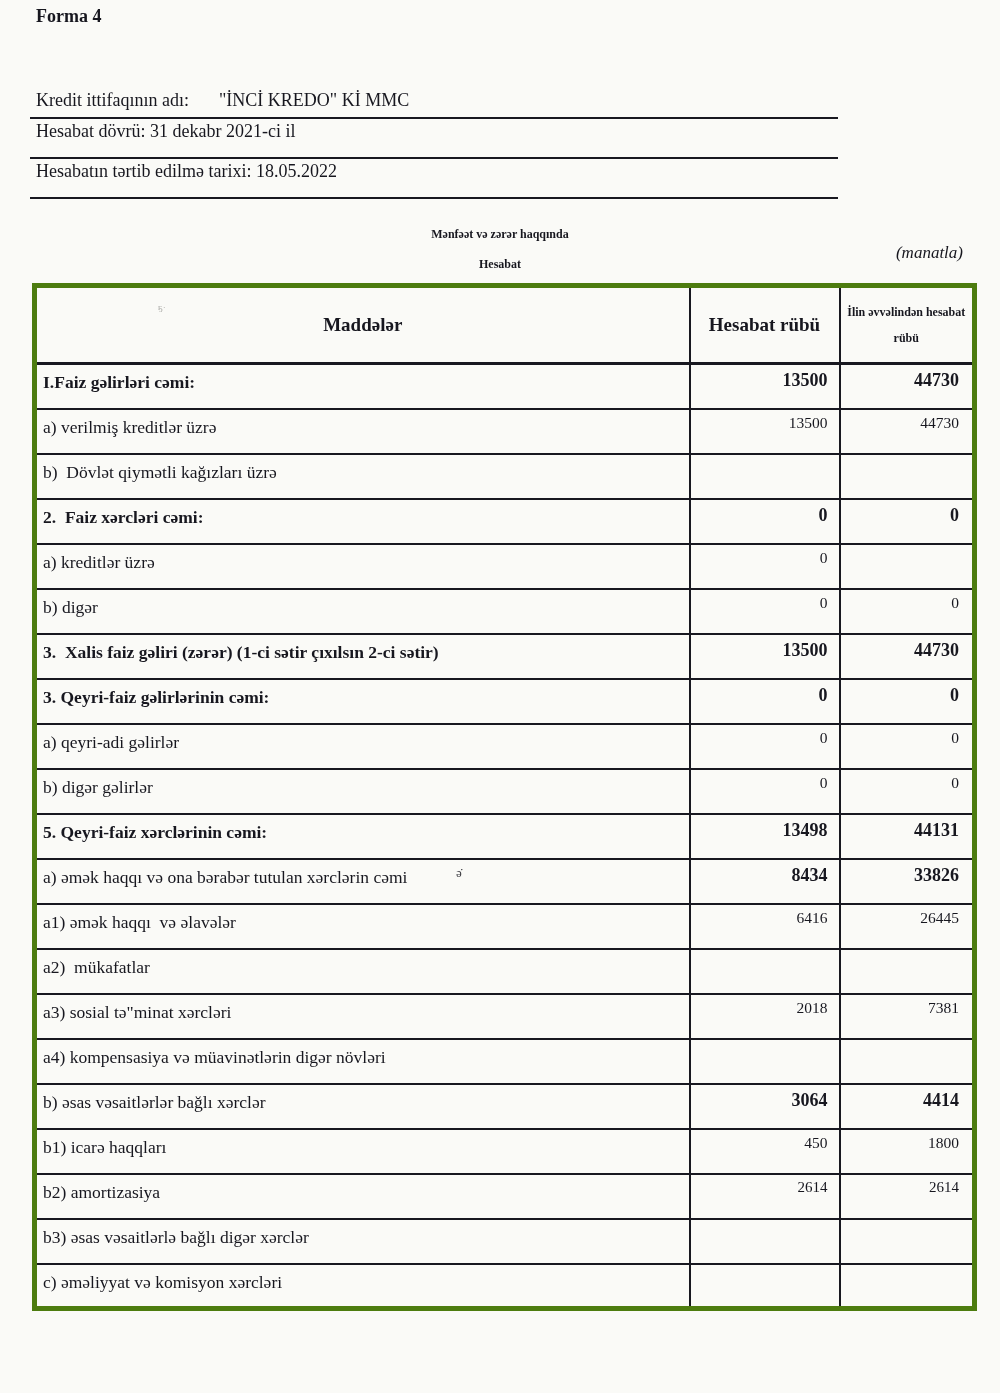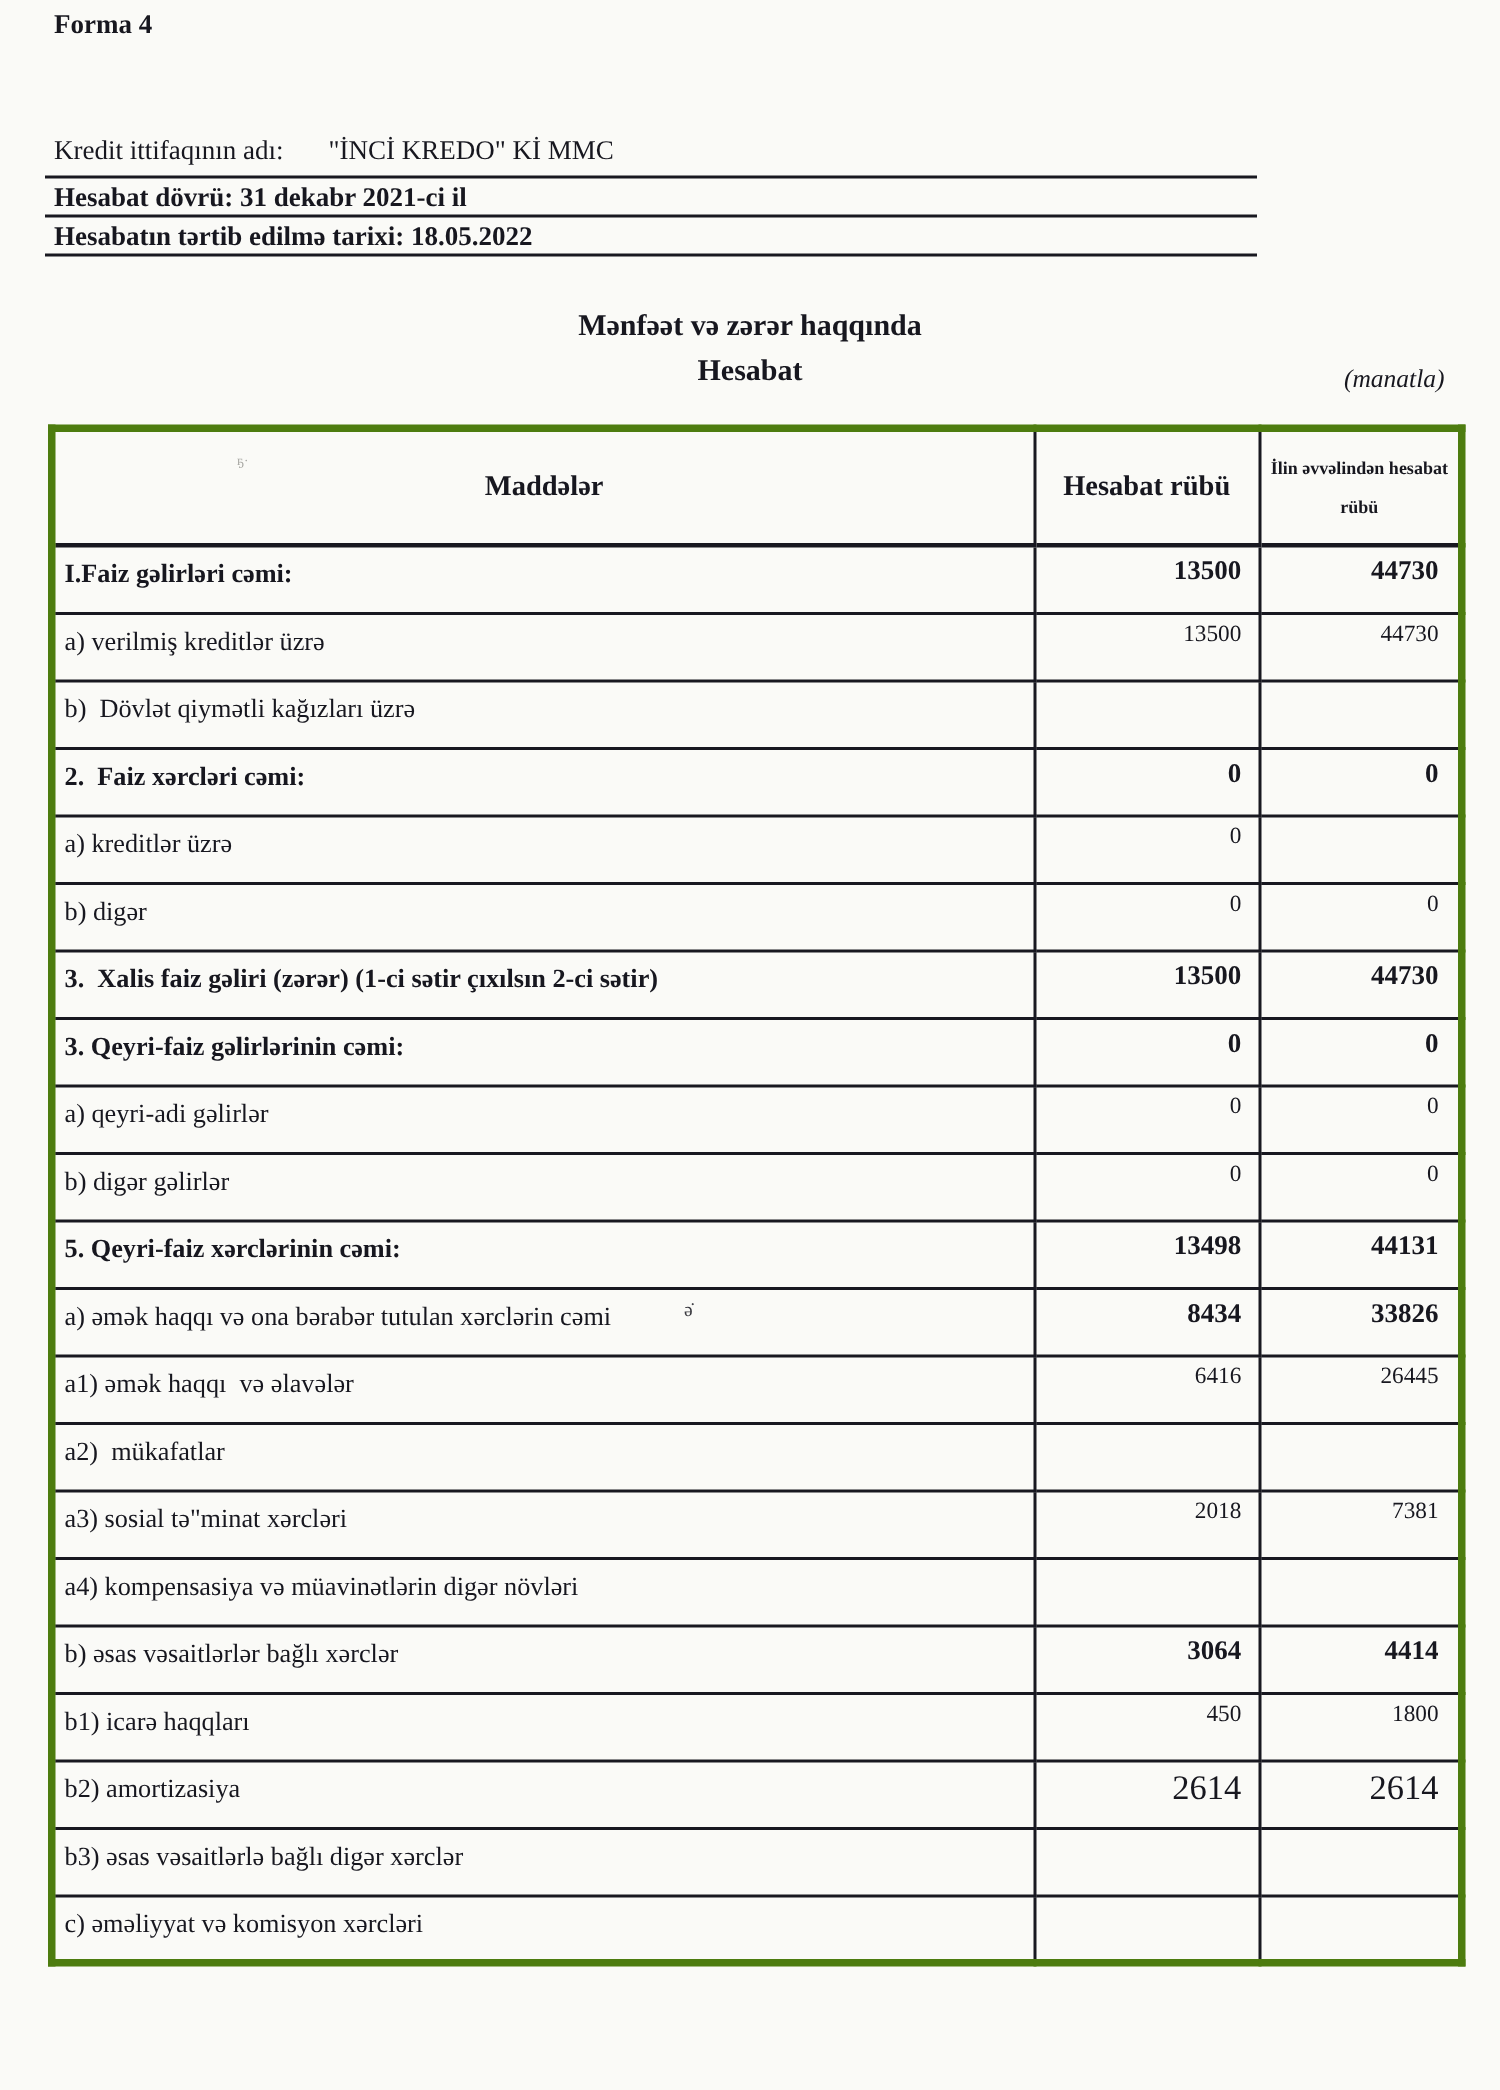--- a/index.html
+++ b/index.html
@@ -22,28 +22,27 @@
   .credit-line {
     position: absolute; left: 36px; top: 90px;
     font-size: 18px; white-space: pre;
   }
   .credit-line .cu-name { margin-left: 30px; }
   .rules {
     position: absolute; left: 30px; top: 117px; width: 808px;
     border-top: 2.5px solid #181820;
   }
   .rule-row {
-    font-size: 18px; height: 26px; line-height: 25px;
+    font-size: 18px; height: 40px; line-height: 25px;
     padding-left: 6px;
     border-bottom: 2.5px solid #181820;
-    font-weight: bold;
   }
   .title-block {
-    position: absolute; left: 0; top: 202px; width: 1000px;
-    text-align: center; font-size: 20px; font-weight: bold;
+    position: absolute; left: 0; top: 219px; width: 1000px;
+    text-align: center; font-size: 12px; font-weight: bold;
     line-height: 30px;
   }
   .currency-note {
     position: absolute; top: 243px; right: 37px;
     font-size: 17px; font-style: italic;
   }
   table.report {
     position: absolute; left: 32px; top: 283px;
     width: 940px;
     border-collapse: collapse;
@@ -65,21 +64,21 @@
     font-size: 17.5px; padding: 7px 4px 0 6px;
     white-space: pre-wrap;
     margin-top: 28px;
   }
   td.c-label.b { font-weight: bold; font-size: 17.5px; }
   td.c-val {
     text-align: right; font-size: 15.5px; padding: 4px 11px 0 2px;
   }
   td.c-val.last { padding-right: 13px; }
   td.c-val.vb { font-weight: bold; font-size: 18px; padding-top: 5px; }
-  td.c-val.vm { font-size: 23px; }
+  td.c-val.vm { font-size: 15px; }
   .artifact {
     position: absolute; color: #3a3a40;
     font-size: 13px; line-height: 13px;
     pointer-events: none;
   }
   .artifact.faint { color: #a9a9a5; font-size: 9px; }
 </style>
 </head>
 <body>
 

